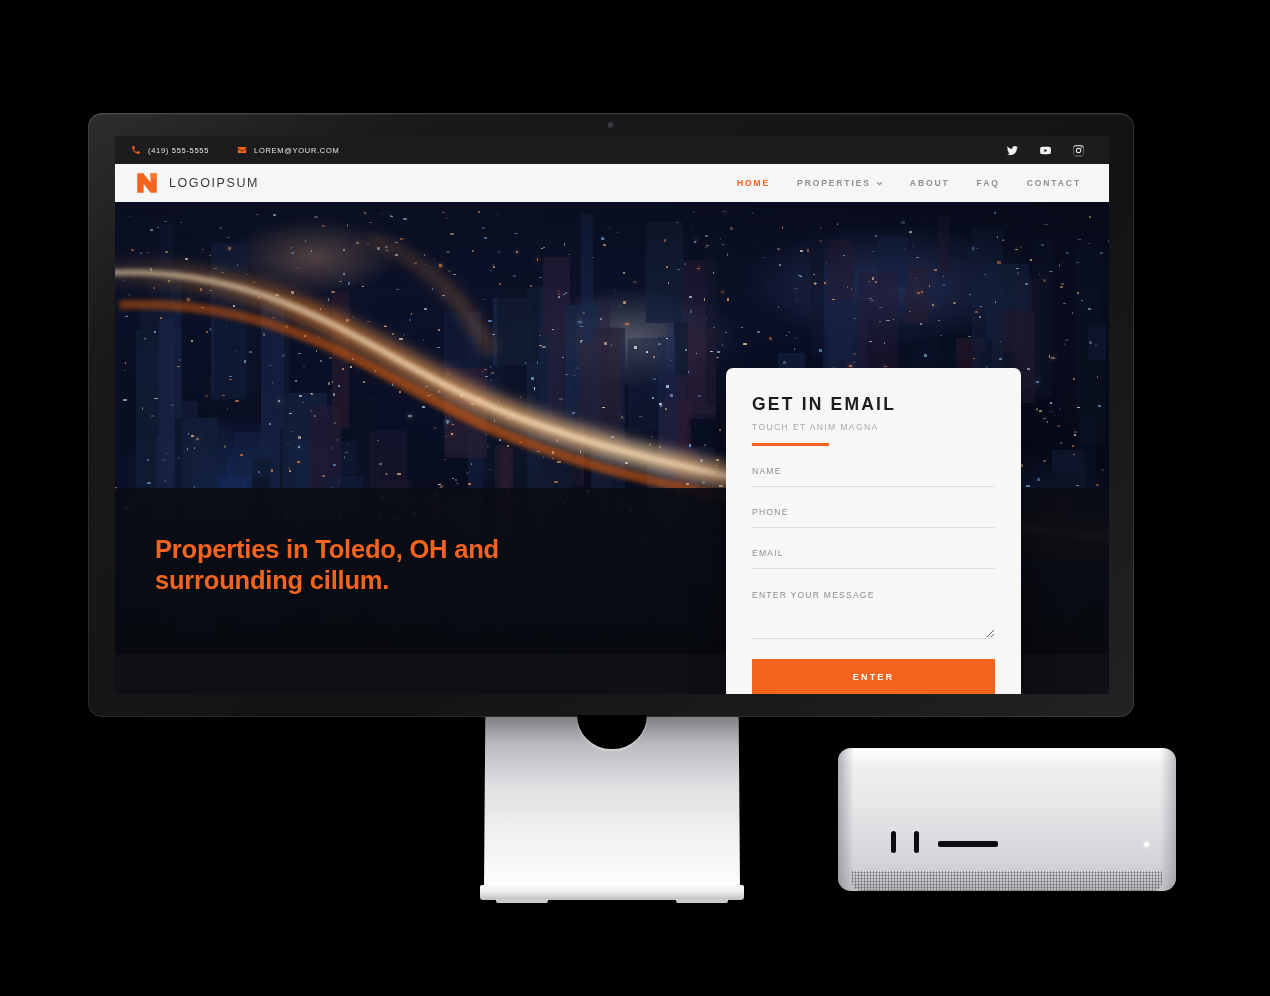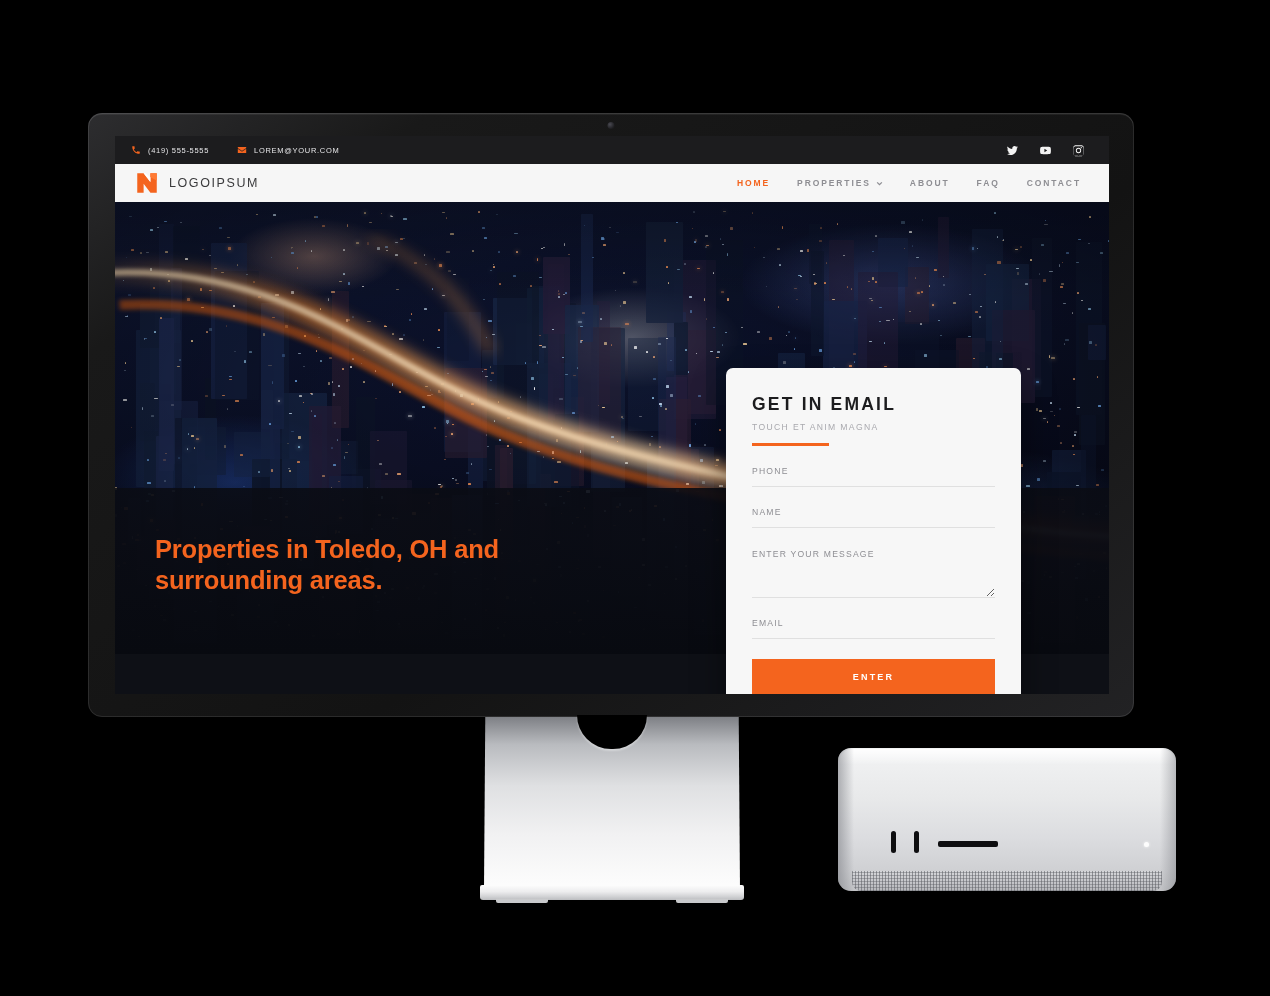--- a/index.html
+++ b/index.html
@@ -1423,41 +1423,41 @@
             </defs>
             <path d="M40,50 C170,40 250,120 330,175 C420,238 520,265 640,300 C760,334 880,352 1000,356" stroke="url(#tg)" stroke-width="26" fill="none" filter="url(#glow)" opacity=".85"></path>
             <path d="M40,50 C170,40 250,120 330,175 C420,238 520,265 640,300 C760,334 880,352 1000,356" stroke="#ffe0b8" stroke-width="7" fill="none" filter="url(#glow2)" opacity=".9"></path>
             <path d="M55,86 C180,78 258,150 338,205 C428,268 528,292 648,326 C768,358 884,374 1000,378" stroke="#ff6a0a" stroke-width="11" fill="none" filter="url(#glow2)" opacity=".55"></path>
             <path d="M270,10 C330,46 352,92 372,140" stroke="#ffa24d" stroke-width="8" fill="none" filter="url(#glow)" opacity=".45"></path>
           </svg>
         </div>
         <div class="hero-vignette"></div>
 
         <div class="hero-lower">
-          <h1 class="hero-h1">Properties in Toledo, OH and surrounding areas.</h1>
+          <h1 class="hero-h1">Properties in Toledo, OH and surrounding cillum.</h1>
 
         </div>
       </div>
 
       <div class="card">
         <div class="card-title">GET IN EMAIL</div>
         <div class="card-sub">TOUCH ET ANIM MAGNA</div>
         <div class="card-rule"></div>
 
         <div class="field">
+          <input type="text" placeholder="NAME" style="">
+        </div>
+        <div class="field">
           <input type="text" placeholder="PHONE" style="">
         </div>
         <div class="field">
-          <input type="text" placeholder="NAME" style="">
+          <input type="text" placeholder="EMAIL" style="">
         </div>
         <div class="field">
           <textarea placeholder="ENTER YOUR MESSAGE" style=""></textarea>
-        </div>
-        <div class="field">
-          <input type="text" placeholder="EMAIL" style="">
         </div>
 
         <button class="send-btn">ENTER</button>
       </div>
 
     </div>
   </div>
 
   <div class="stand">
     <div class="stand-neck"></div>

